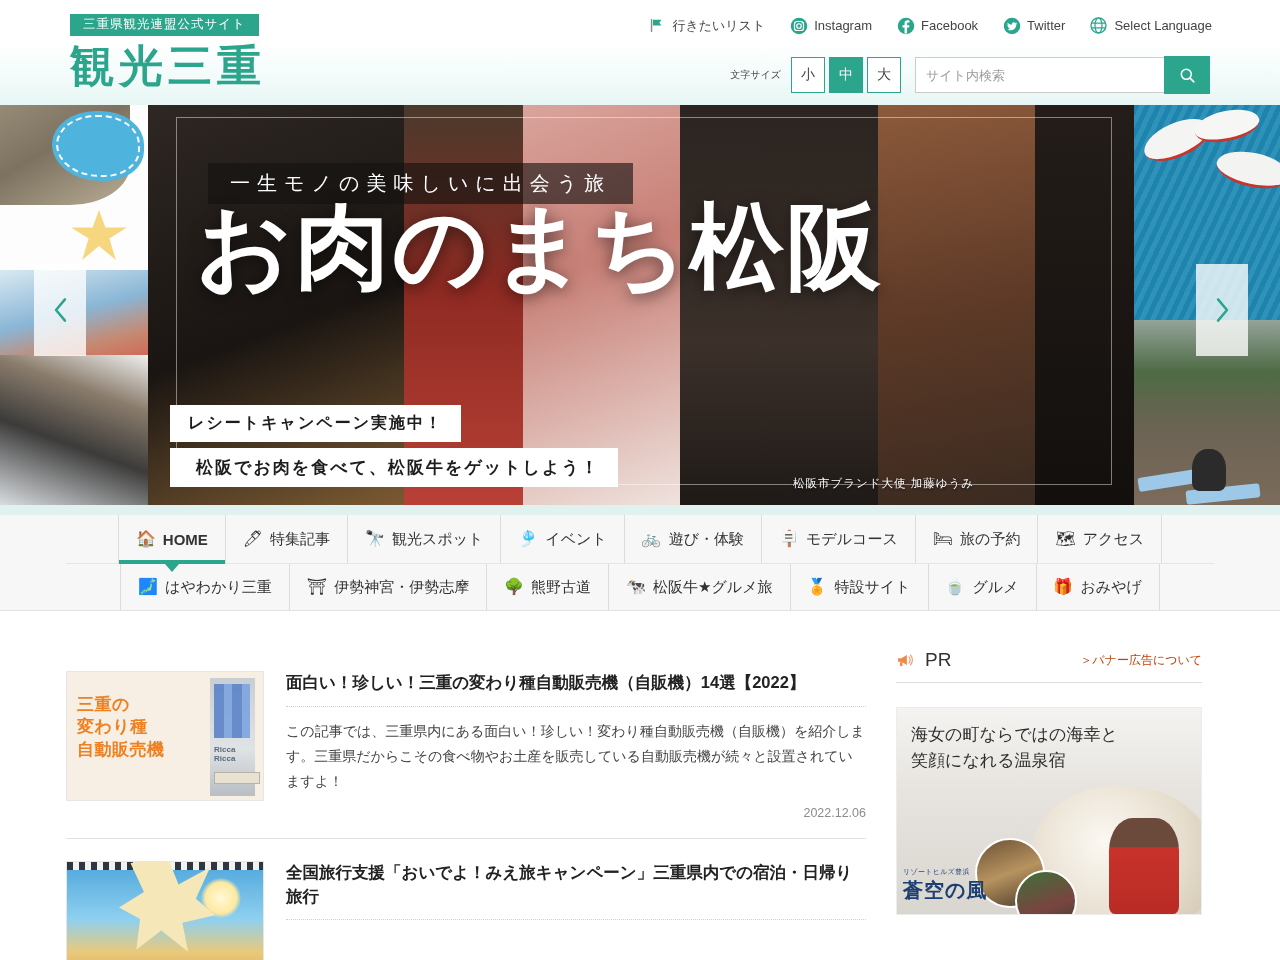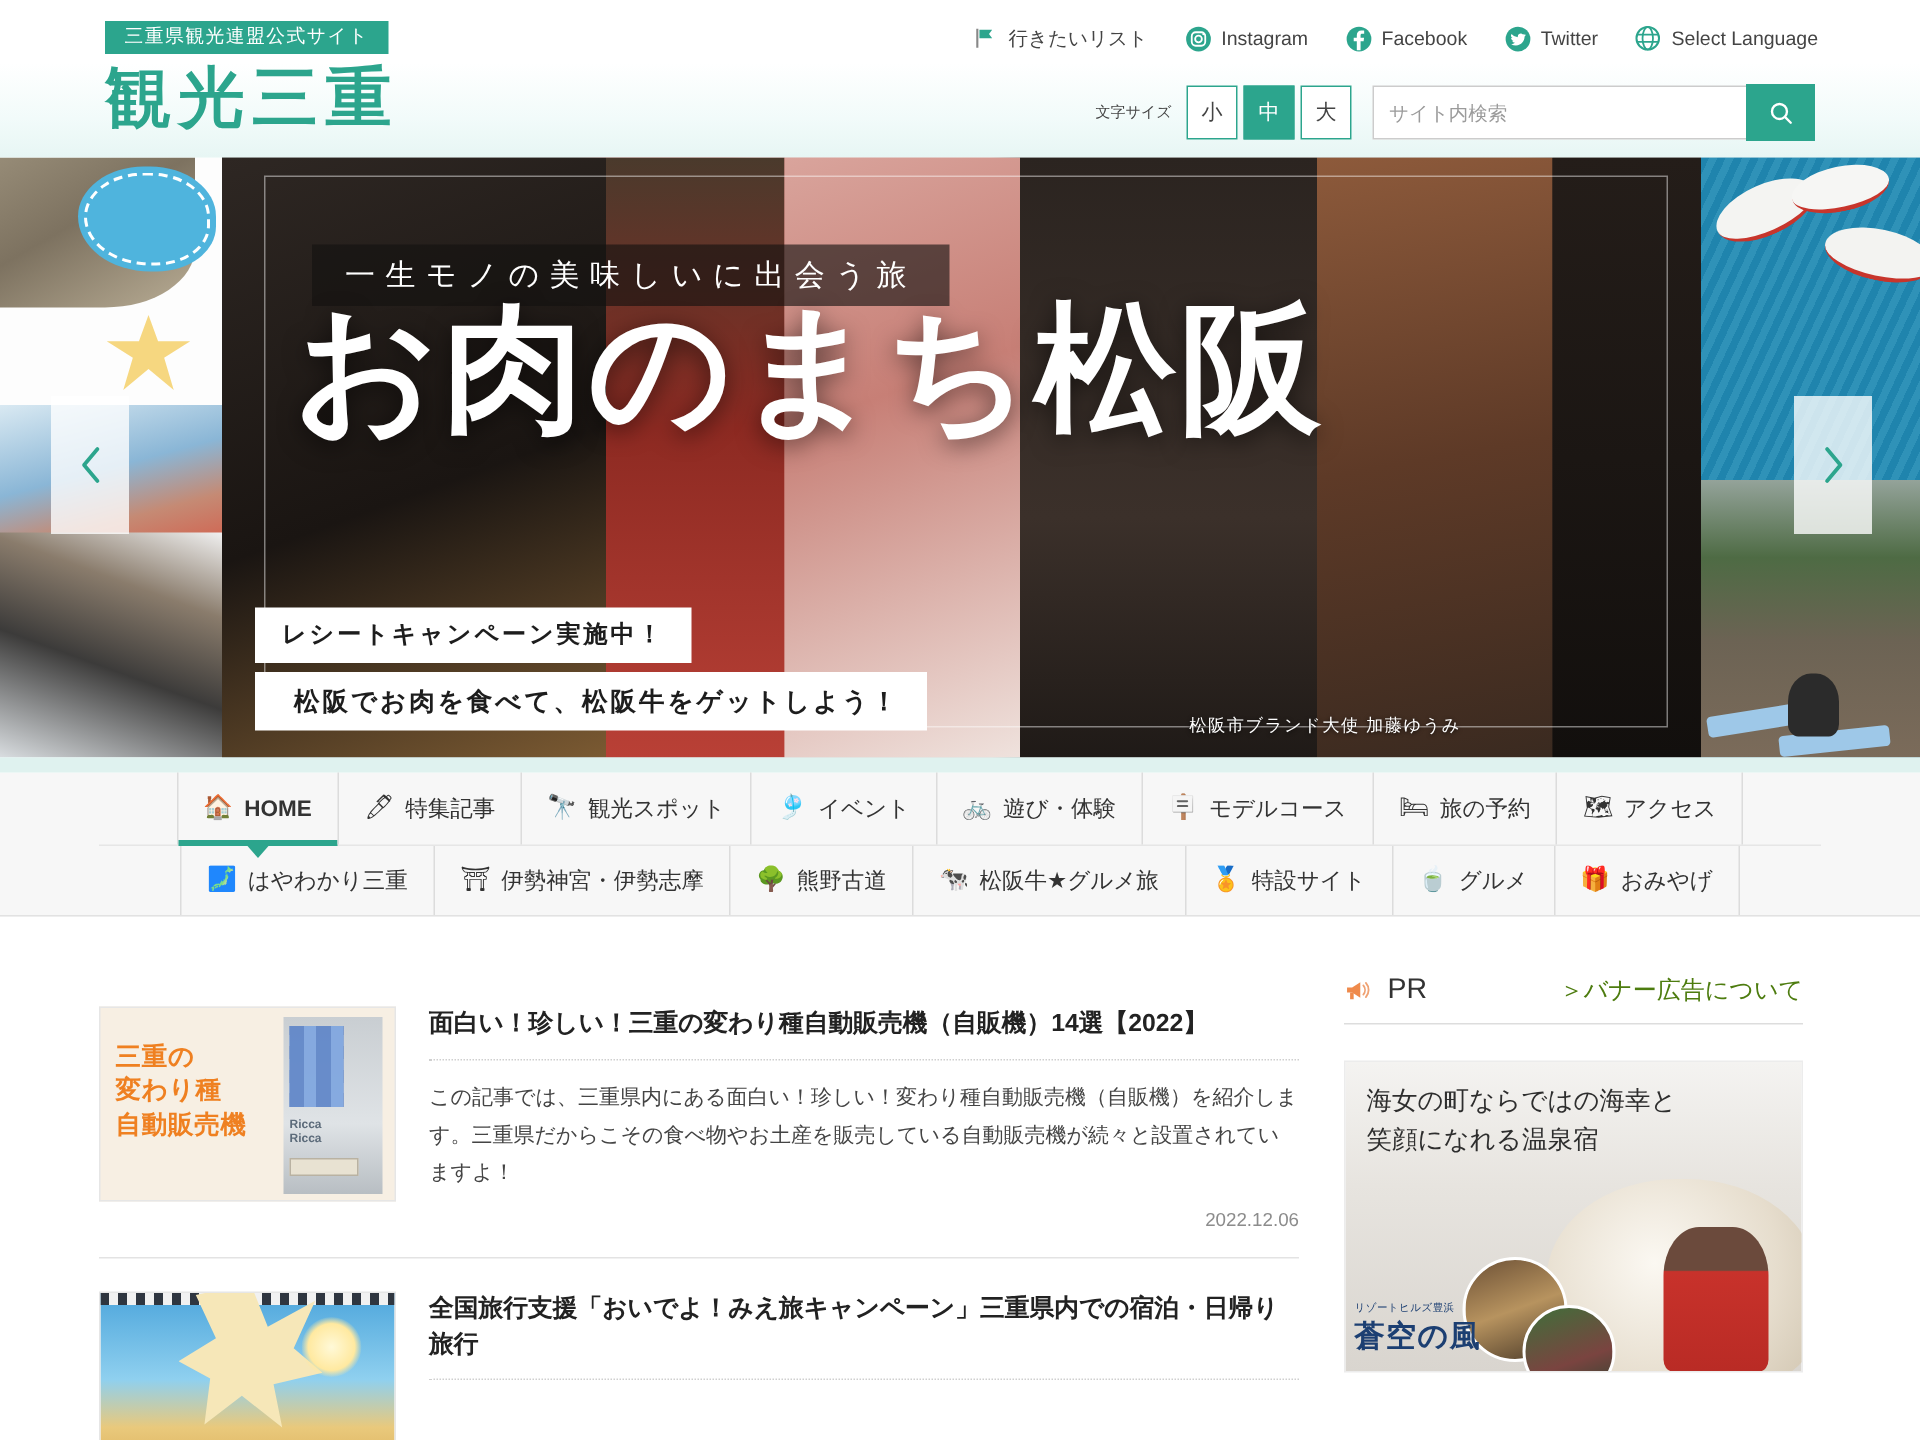--- a/index.html
+++ b/index.html
@@ -169,27 +169,27 @@
 
   
   .main { width:1148px; margin:0 auto; display:flex; gap:30px; padding-top:38px; }
   .col-left { width:800px; }
   .col-right { width:306px; }
 
   .sec-head { display:flex; align-items:center; gap:11px; padding-bottom:13px; border-bottom:1px solid #e0e0e0; }
   .sec-head .sec-title { font-size:19px; color:#333; }
   .pr-head { display:flex; align-items:center; padding-bottom:11px; border-bottom:1px solid #ddd; }
   .pr-title { font-size:19px; color:#333; margin-left:10px; }
-  .pr-link { margin-left:auto; font-size:16px; color:#4d7c0f; cursor:pointer; white-space:nowrap; }
+  .pr-link { margin-left:auto; font-size:12px; color:#c2410c; cursor:pointer; white-space:nowrap; }
 
   .article { display:flex; gap:22px; padding:22px 0 18px; border-bottom:1px solid #e3e3e3; }
   .thumb { width:198px; height:130px; flex:none; border:1px solid #e6e6e6; position:relative; overflow:hidden; }
   .thumb-1 { background:#f7efe3; }
   .t1-text { position:absolute; left:10px; top:22px; color:#ef8021; font-weight:bold; font-size:17px; line-height:1.32; letter-spacing:.5px; }
-  .t1-vm { position:absolute; right:8px; top:6px; width:66px; height:118px; background:linear-gradient(180deg,#c9ced2 0%,#dfe3e6 60%,#b8bec3 100%); }
+  .t1-vm { position:absolute; right:8px; top:6px; width:45px; height:118px; background:linear-gradient(180deg,#c9ced2 0%,#dfe3e6 60%,#b8bec3 100%); }
   .t1-vm-screen { position:absolute; left:4px; top:6px; width:36px; height:54px;
     background: repeating-linear-gradient(90deg,#5f86c9 0 10px,#7fa6e0 10px 18px),
                 repeating-linear-gradient(0deg,#5f86c9 0 9px,#9bbcea 9px 16px); opacity:.92; }
   .t1-vm-kw { position:absolute; left:4px; top:68px; font-size:8px; color:#5c6b7a; font-weight:bold; line-height:1.1; }
   .t1-vm-slot { position:absolute; left:4px; bottom:12px; width:46px; height:12px; background:#e8e2d2; border:1px solid #b9b2a2; }
 
   .thumb-2 { background:linear-gradient(180deg,#4ea6dc 0%,#8fd0ef 45%,#e9c97c 70%,#d8a74e 100%); }
   .t2-sun { position:absolute; right:22px; top:16px; width:40px; height:40px; border-radius:50%;
     background:radial-gradient(circle,#fff9d8 0%,#ffe9a0 55%,rgba(255,233,160,0) 72%); }
   .t2-burst { position:absolute; left:52px; top:-6px; width:96px; height:96px; background:#f6e7b8;

